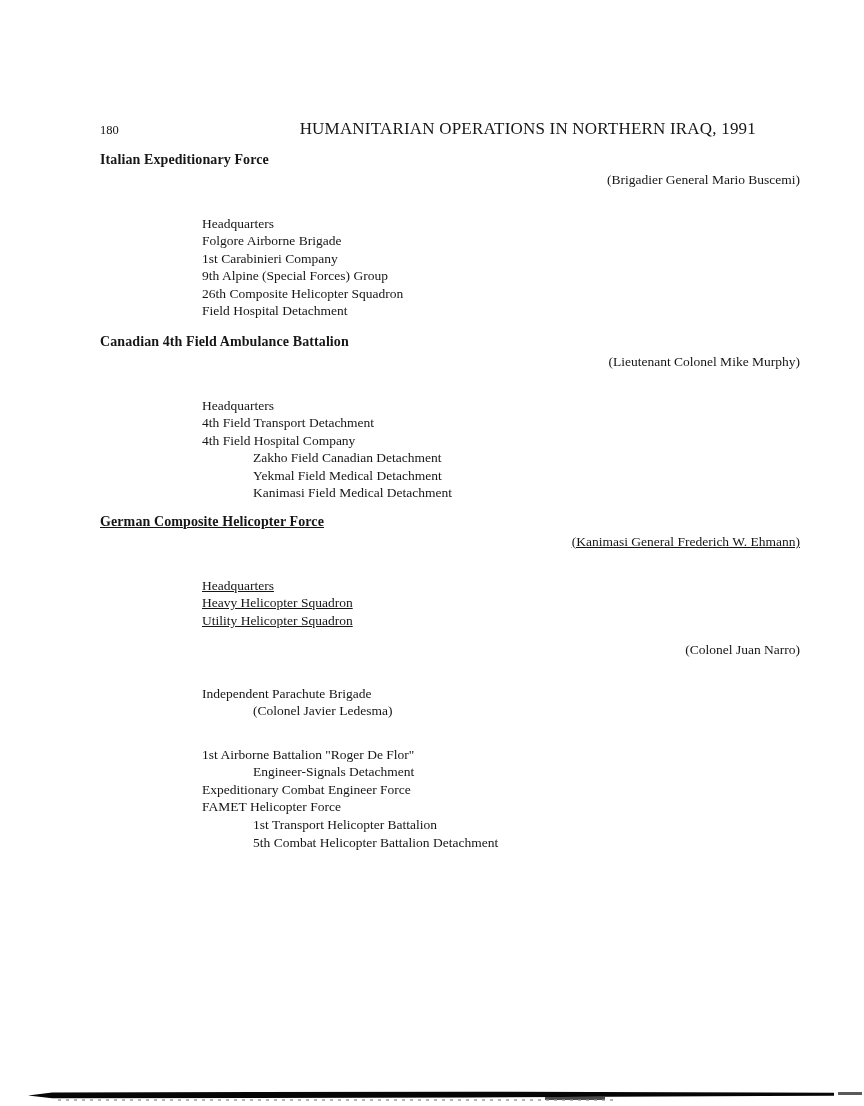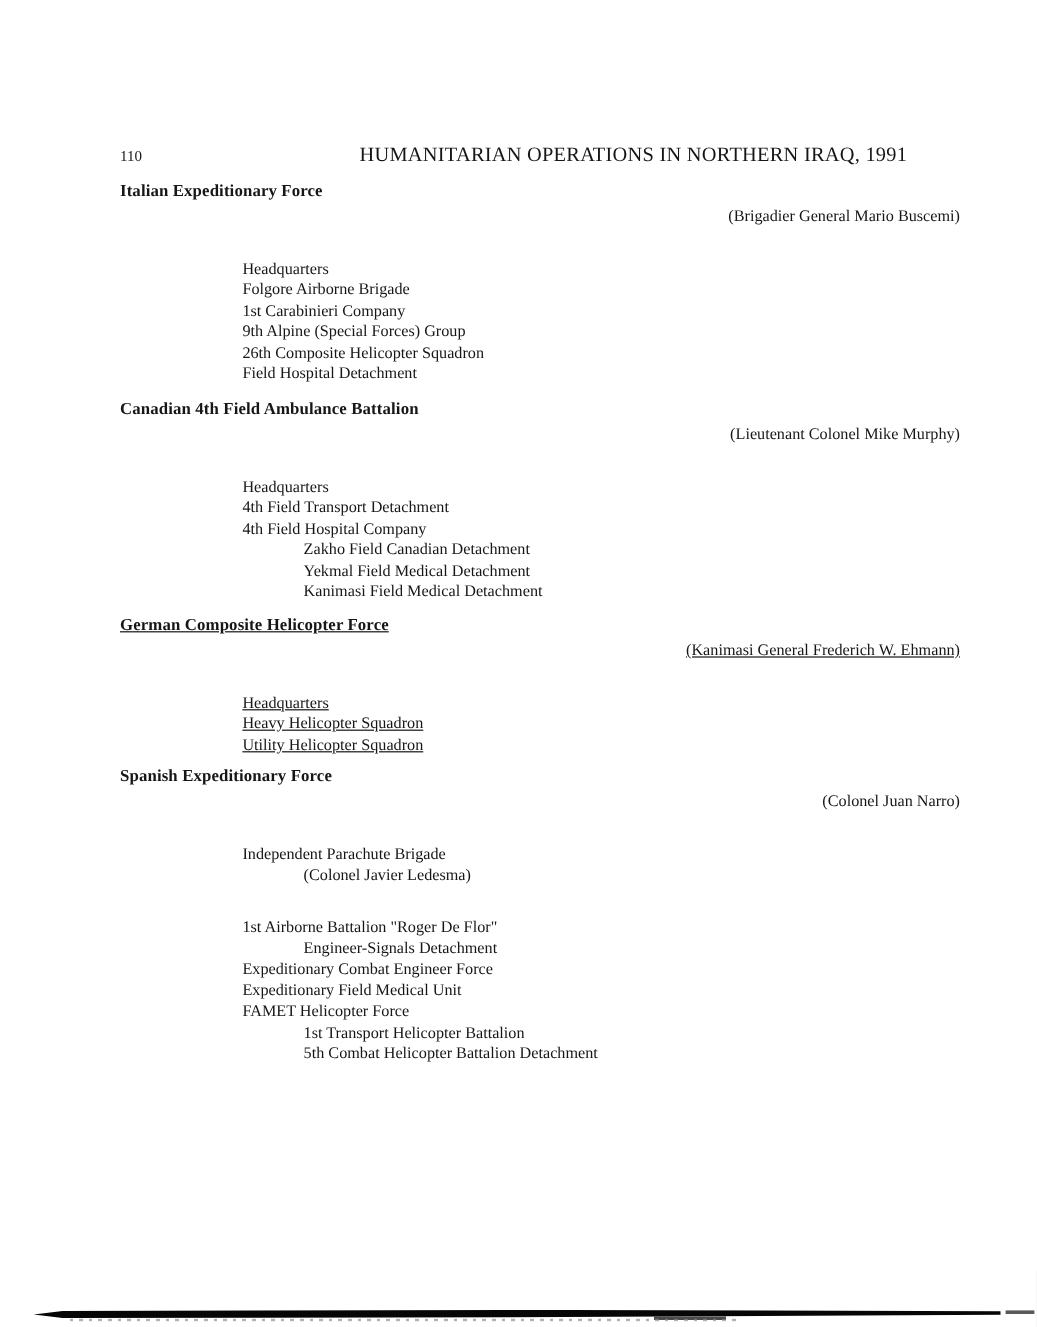--- a/index.html
+++ b/index.html
@@ -106,21 +106,21 @@
     background: repeating-linear-gradient(90deg, #8a8a8a 0 3px, transparent 3px 8px);
     opacity: 0.65;
   }
 </style>
 </head>
 <body>
 
 <div class="page">
 
   <div class="header">
-    <span class="page-number">110</span>
+    <span class="page-number">180</span>
     <span class="running-title">HUMANITARIAN OPERATIONS IN NORTHERN IRAQ, 1991</span>
   </div>
 
   <div class="sections" id="sections">
       <div class="section">
         <div class="section-title">Italian Expeditionary Force</div>
         <div class="commander">(Brigadier General Mario Buscemi)</div>
         <div class="block">
           <div class="line level1">Headquarters</div>
           <div class="line level1">Folgore Airborne Brigade</div>
@@ -145,31 +145,29 @@
       <div class="section">
         <div class="section-title">German Composite Helicopter Force</div>
         <div class="commander">(Kanimasi General Frederich W. Ehmann)</div>
         <div class="block">
           <div class="line level1">Headquarters</div>
           <div class="line level1">Heavy Helicopter Squadron</div>
           <div class="line level1">Utility Helicopter Squadron</div>
         </div>
       </div>
       <div class="section">
-        <div class="section-title">Spanish Expeditionary Force</div>
         <div class="commander">(Colonel Juan Narro)</div>
         <div class="block">
           <div class="line level1">Independent Parachute Brigade</div>
           <div class="line level2">(Colonel Javier Ledesma)</div>
         </div>
         <div class="block">
           <div class="line level1">1st Airborne Battalion "Roger De Flor"</div>
           <div class="line level2">Engineer-Signals Detachment</div>
           <div class="line level1">Expeditionary Combat Engineer Force</div>
-          <div class="line level1">Expeditionary Field Medical Unit</div>
           <div class="line level1">FAMET Helicopter Force</div>
           <div class="line level2">1st Transport Helicopter Battalion</div>
           <div class="line level2">5th Combat Helicopter Battalion Detachment</div>
         </div>
       </div>
     </div>
 
   <div class="scan-bar"></div>
   <div class="scan-dash-mid"></div>
   <div class="scan-dash-right"></div>

